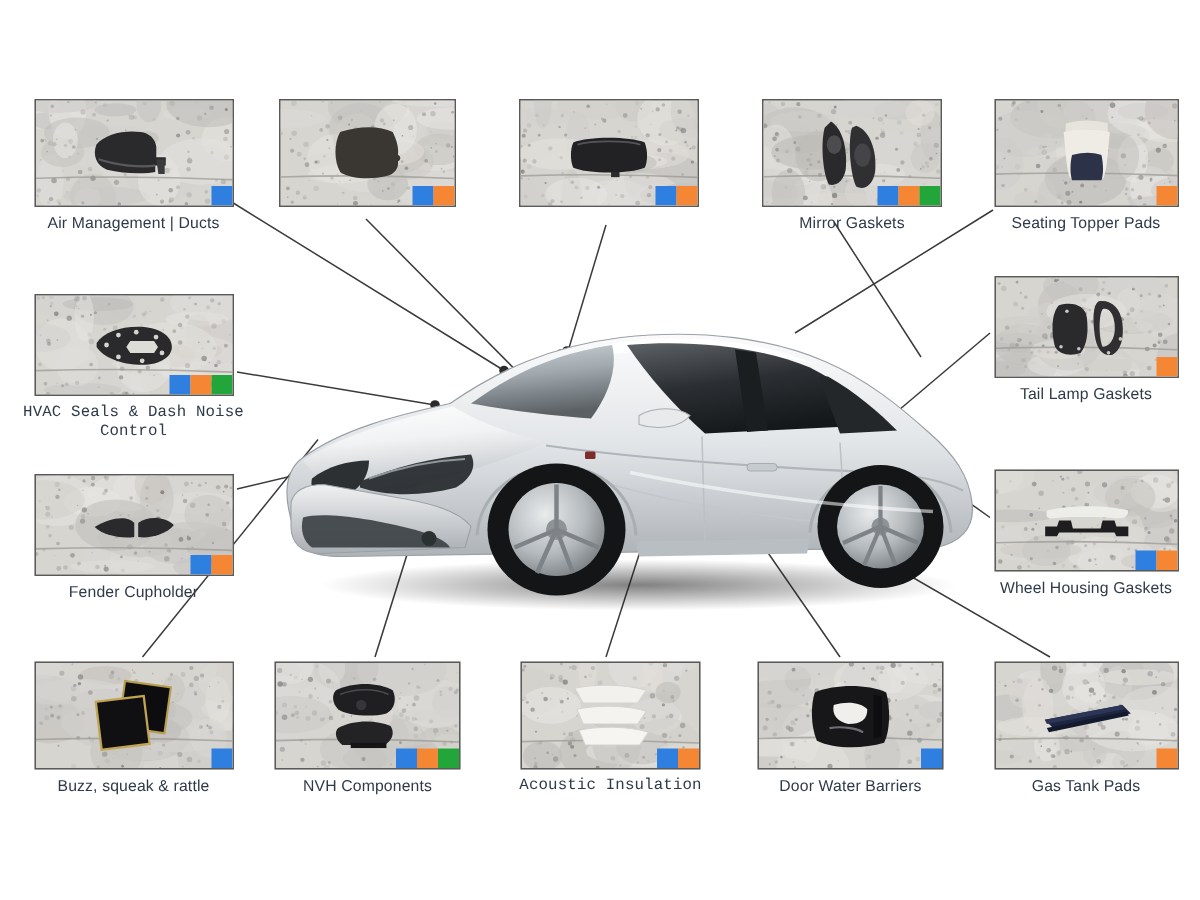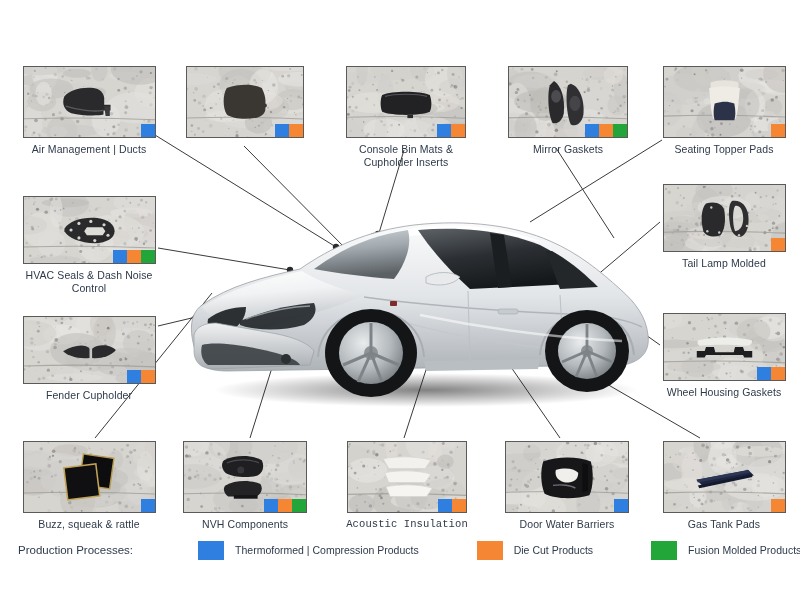--- a/index.html
+++ b/index.html
@@ -645,21 +645,20 @@
               <path d="M16,40 C30,34 70,34 84,40 C87,48 87,58 84,64 C70,70 30,70 16,64 C13,58 13,46 16,40 Z" fill="#222224"></path>
       <path d="M20,42 C34,38 66,38 80,42" stroke="#54545a" stroke-width="1.6" fill="none"></path>
       <rect x="52" y="68" width="8" height="5" fill="#2b2b2d"></rect>
             </svg>
           </div>
           <div class="badges">
             <div class="badge b-blue"></div>
             <div class="badge b-orange"></div>
           </div>
         </div>
-        <div class="caption">Console Bin Mats &amp;<br>Cupholder Inserts</div>
       </div>
       <div class="panel" style="left: 498px; top: 66px; width: 140px;">
         <div class="thumb" style="width: 120px; height: 72px; margin-left: 10px;">
           <div class="tex">
             <svg xmlns="http://www.w3.org/2000/svg" viewBox="0 0 120 72" preserveAspectRatio="none" style="position:absolute;inset:0;width:100%;height:100%">
               <rect width="120" height="72" fill="#d7d5d0"></rect>
               <ellipse cx="91.2" cy="37.5" rx="22.0" ry="17.0" fill="rgb(217,215,211)" opacity="0.55"></ellipse>
               <ellipse cx="14.1" cy="60.2" rx="25.8" ry="6.7" fill="rgb(199,197,193)" opacity="0.55"></ellipse>
               <ellipse cx="50.3" cy="55.4" rx="12.6" ry="9.1" fill="rgb(230,228,224)" opacity="0.55"></ellipse>
               <ellipse cx="21.1" cy="20.8" rx="26.7" ry="16.1" fill="rgb(191,189,185)" opacity="0.55"></ellipse>
@@ -934,21 +933,21 @@
       <path d="M28,30 C30,48 30,62 34,74 L66,74 C70,62 70,48 72,30 C60,27 40,27 28,30 Z" fill="#eeece5"></path>
       <path d="M36,52 C48,49 54,49 64,52 C66,62 66,70 64,76 L36,76 C34,70 34,60 36,52 Z" fill="#2c3348"></path>
             </svg>
           </div>
           <div class="badges">
             <div class="badge b-orange"></div>
           </div>
         </div>
         <div class="caption">Seating Topper Pads</div>
       </div>
-      <div class="panel" style="left: 14px; top: 196px; width: 150px;">
+      <div class="panel" style="left: 14px; top: 196px; width: 150px; font-family: Liberation Mono, monospace;">
         <div class="thumb" style="width: 133px; height: 68px; margin-left: 9px;">
           <div class="tex">
             <svg xmlns="http://www.w3.org/2000/svg" viewBox="0 0 133 68" preserveAspectRatio="none" style="position:absolute;inset:0;width:100%;height:100%">
               <rect width="133" height="68" fill="#d7d5d0"></rect>
               <ellipse cx="119.2" cy="35.0" rx="25.9" ry="18.9" fill="rgb(201,199,195)" opacity="0.55"></ellipse>
               <ellipse cx="18.4" cy="1.7" rx="24.7" ry="14.5" fill="rgb(213,211,207)" opacity="0.55"></ellipse>
               <ellipse cx="73.2" cy="46.9" rx="21.8" ry="4.3" fill="rgb(226,224,220)" opacity="0.55"></ellipse>
               <ellipse cx="76.9" cy="47.3" rx="20.8" ry="7.6" fill="rgb(189,187,183)" opacity="0.55"></ellipse>
               <ellipse cx="40.5" cy="53.2" rx="14.5" ry="6.4" fill="rgb(215,213,209)" opacity="0.55"></ellipse>
               <ellipse cx="110.5" cy="44.8" rx="30.3" ry="17.2" fill="rgb(232,230,226)" opacity="0.55"></ellipse>
@@ -1376,21 +1375,21 @@
       <g fill="#c9c7c2">
                 <circle cx="72" cy="76" r="1.8"></circle>
                 <circle cx="84" cy="62" r="1.8"></circle>
               </g>
             </svg>
           </div>
           <div class="badges">
             <div class="badge b-orange"></div>
           </div>
         </div>
-        <div class="caption">Tail Lamp Molded</div>
+        <div class="caption">Tail Lamp Gaskets</div>
       </div>
       <div class="panel" style="left: 654px; top: 313px; width: 140px;">
         <div class="thumb" style="width: 123px; height: 68px; margin-left: 9px;">
           <div class="tex">
             <svg xmlns="http://www.w3.org/2000/svg" viewBox="0 0 123 68" preserveAspectRatio="none" style="position:absolute;inset:0;width:100%;height:100%">
               <rect width="123" height="68" fill="#d7d5d0"></rect>
               <ellipse cx="93.5" cy="14.7" rx="27.7" ry="11.3" fill="rgb(198,196,192)" opacity="0.55"></ellipse>
               <ellipse cx="78.3" cy="50.5" rx="10.7" ry="5.4" fill="rgb(214,212,208)" opacity="0.55"></ellipse>
               <ellipse cx="97.9" cy="14.1" rx="23.4" ry="10.0" fill="rgb(213,211,207)" opacity="0.55"></ellipse>
               <ellipse cx="45.8" cy="52.5" rx="17.1" ry="7.6" fill="rgb(214,212,208)" opacity="0.55"></ellipse>
@@ -2237,31 +2236,14 @@
             </svg>
           </div>
           <div class="badges">
             <div class="badge b-orange"></div>
           </div>
         </div>
         <div class="caption">Gas Tank Pads</div>
       </div>
     </div>
 
-  <div id="legend">
-    <div id="legend-title">Production Processes:</div>
-    <div id="legend-items" style="display:flex;align-items:center;">
-        <div class="legend-item" style="margin-left: 65px;">
-          <div class="legend-sw" style="background: rgb(47, 127, 224);"></div>
-          <div class="legend-label">Thermoformed | Compression Products</div>
-        </div>
-        <div class="legend-item" style="margin-left: 58px;">
-          <div class="legend-sw" style="background: rgb(245, 134, 52);"></div>
-          <div class="legend-label">Die Cut Products</div>
-        </div>
-        <div class="legend-item" style="margin-left: 58px;">
-          <div class="legend-sw" style="background: rgb(34, 166, 58);"></div>
-          <div class="legend-label">Fusion Molded Products</div>
-        </div>
-      </div>
-  </div>
 
 </div>
 
 </body></html>

